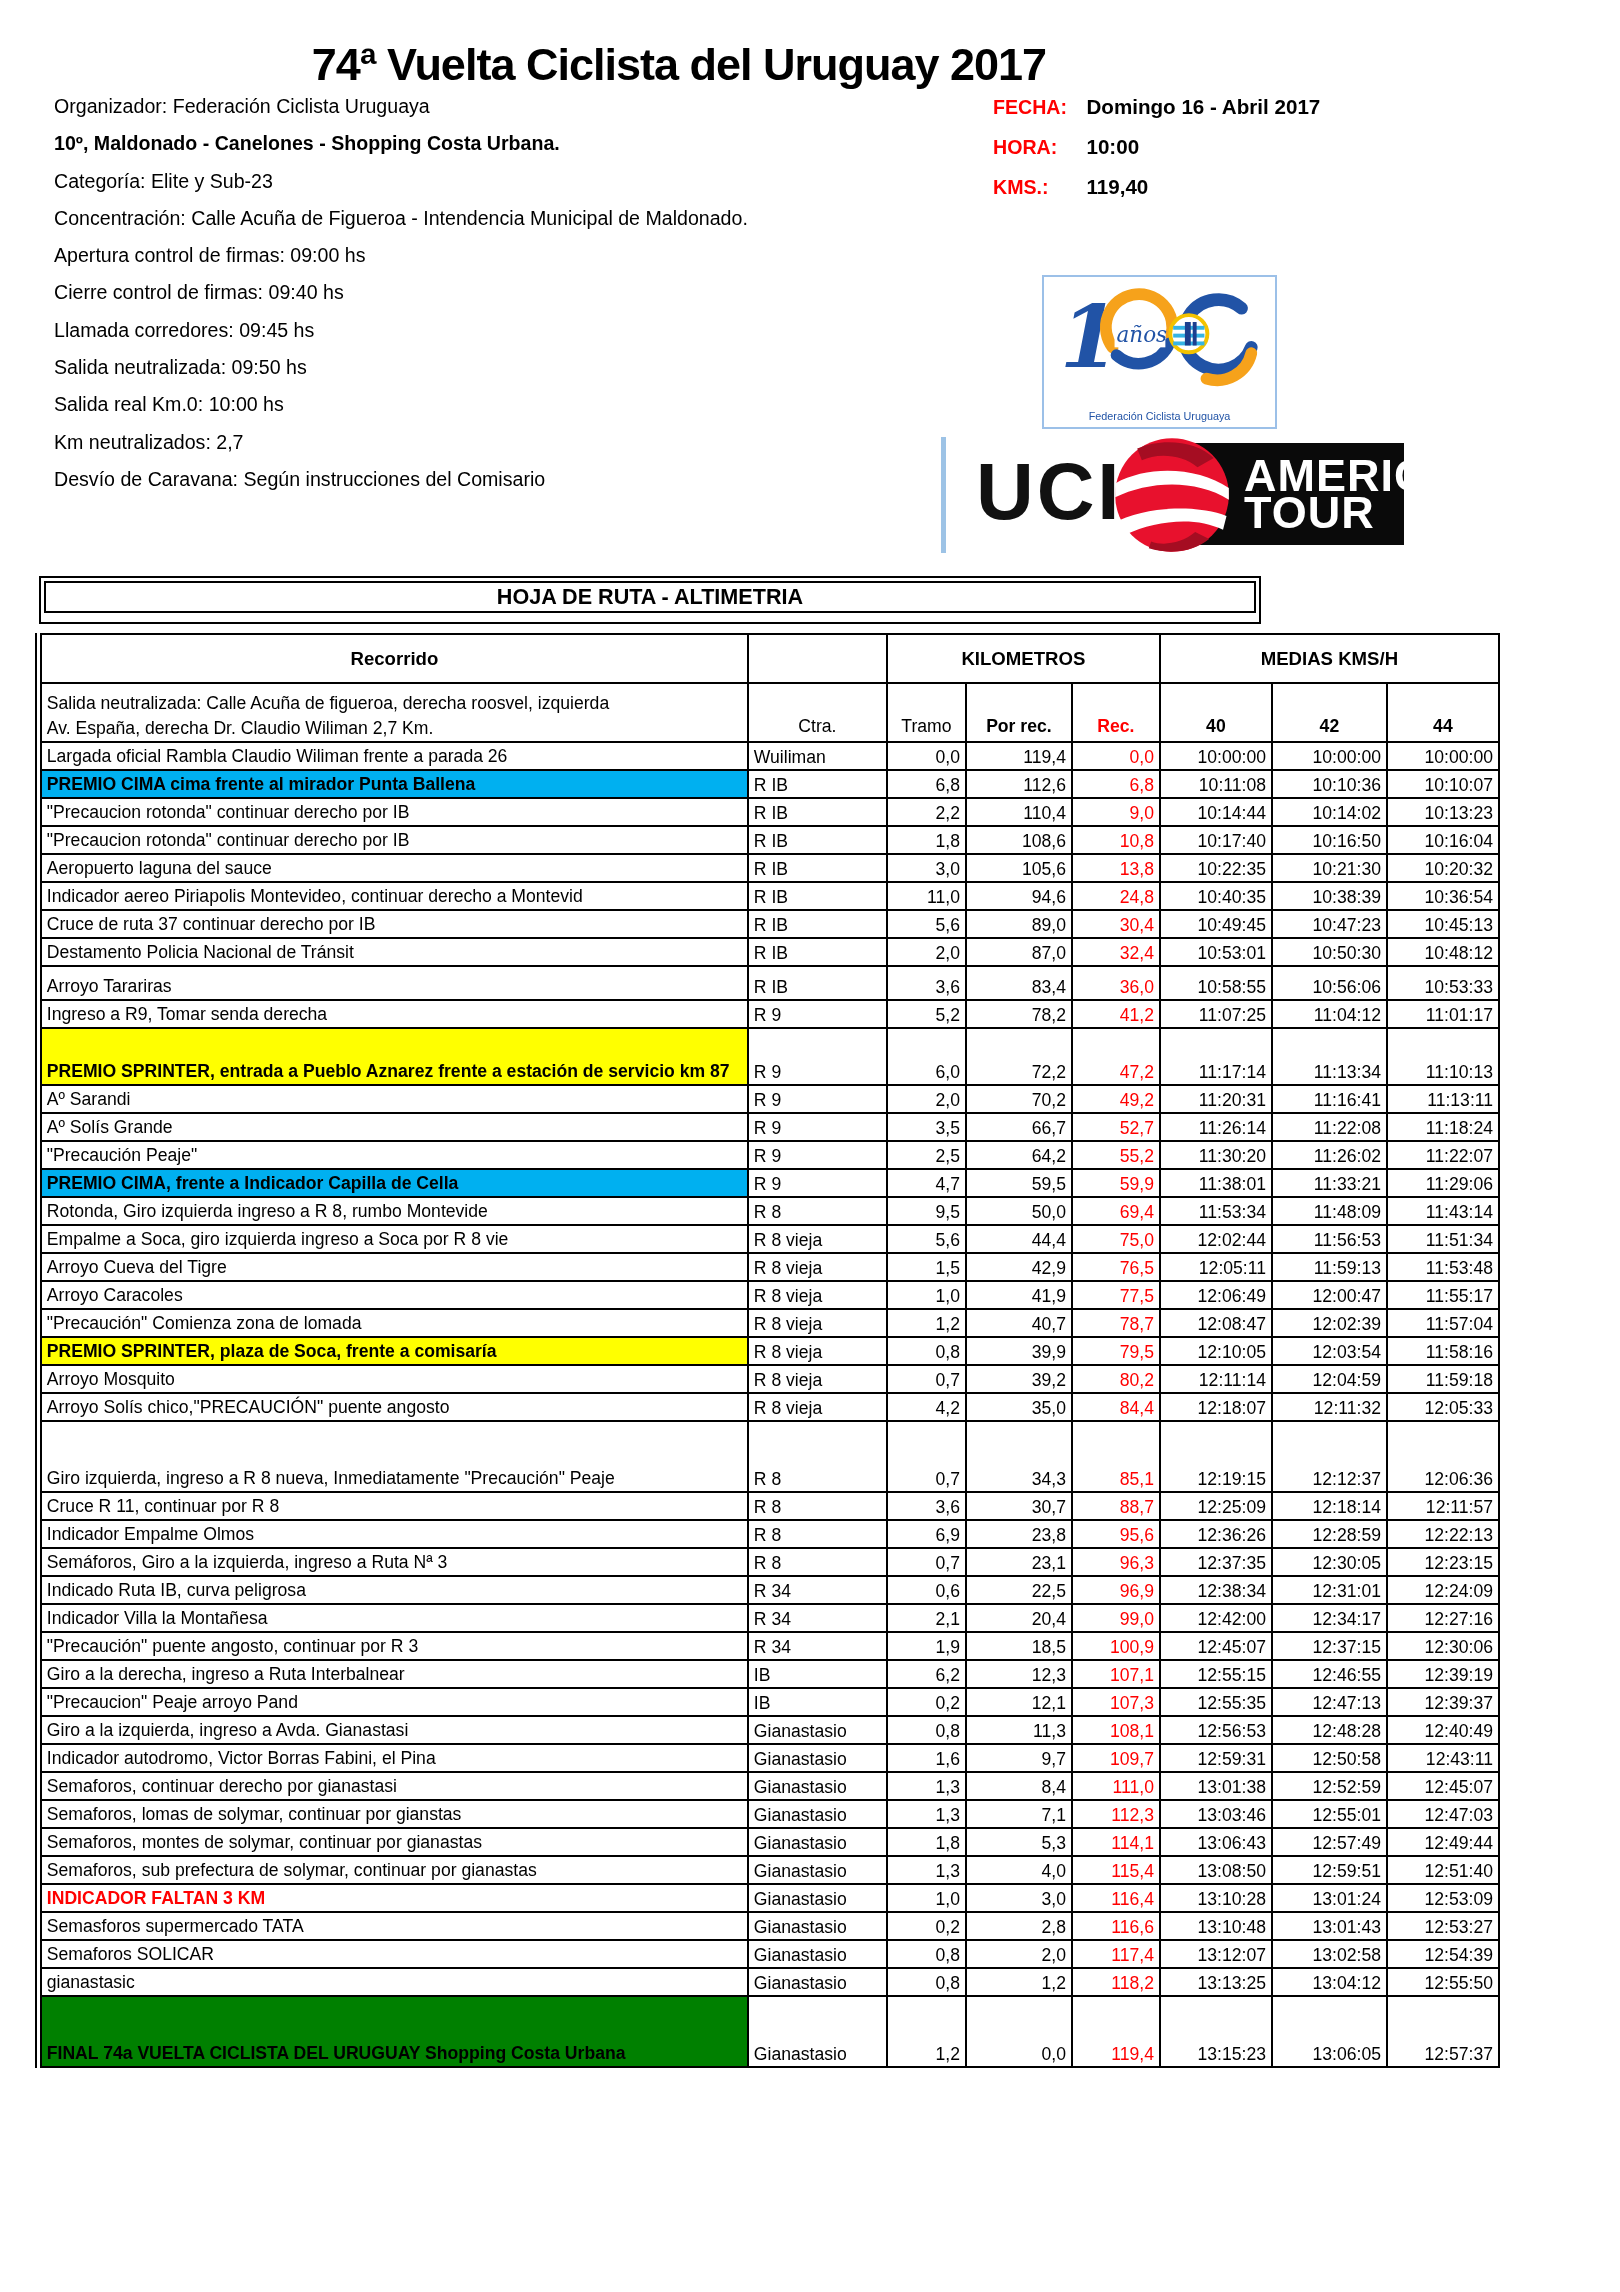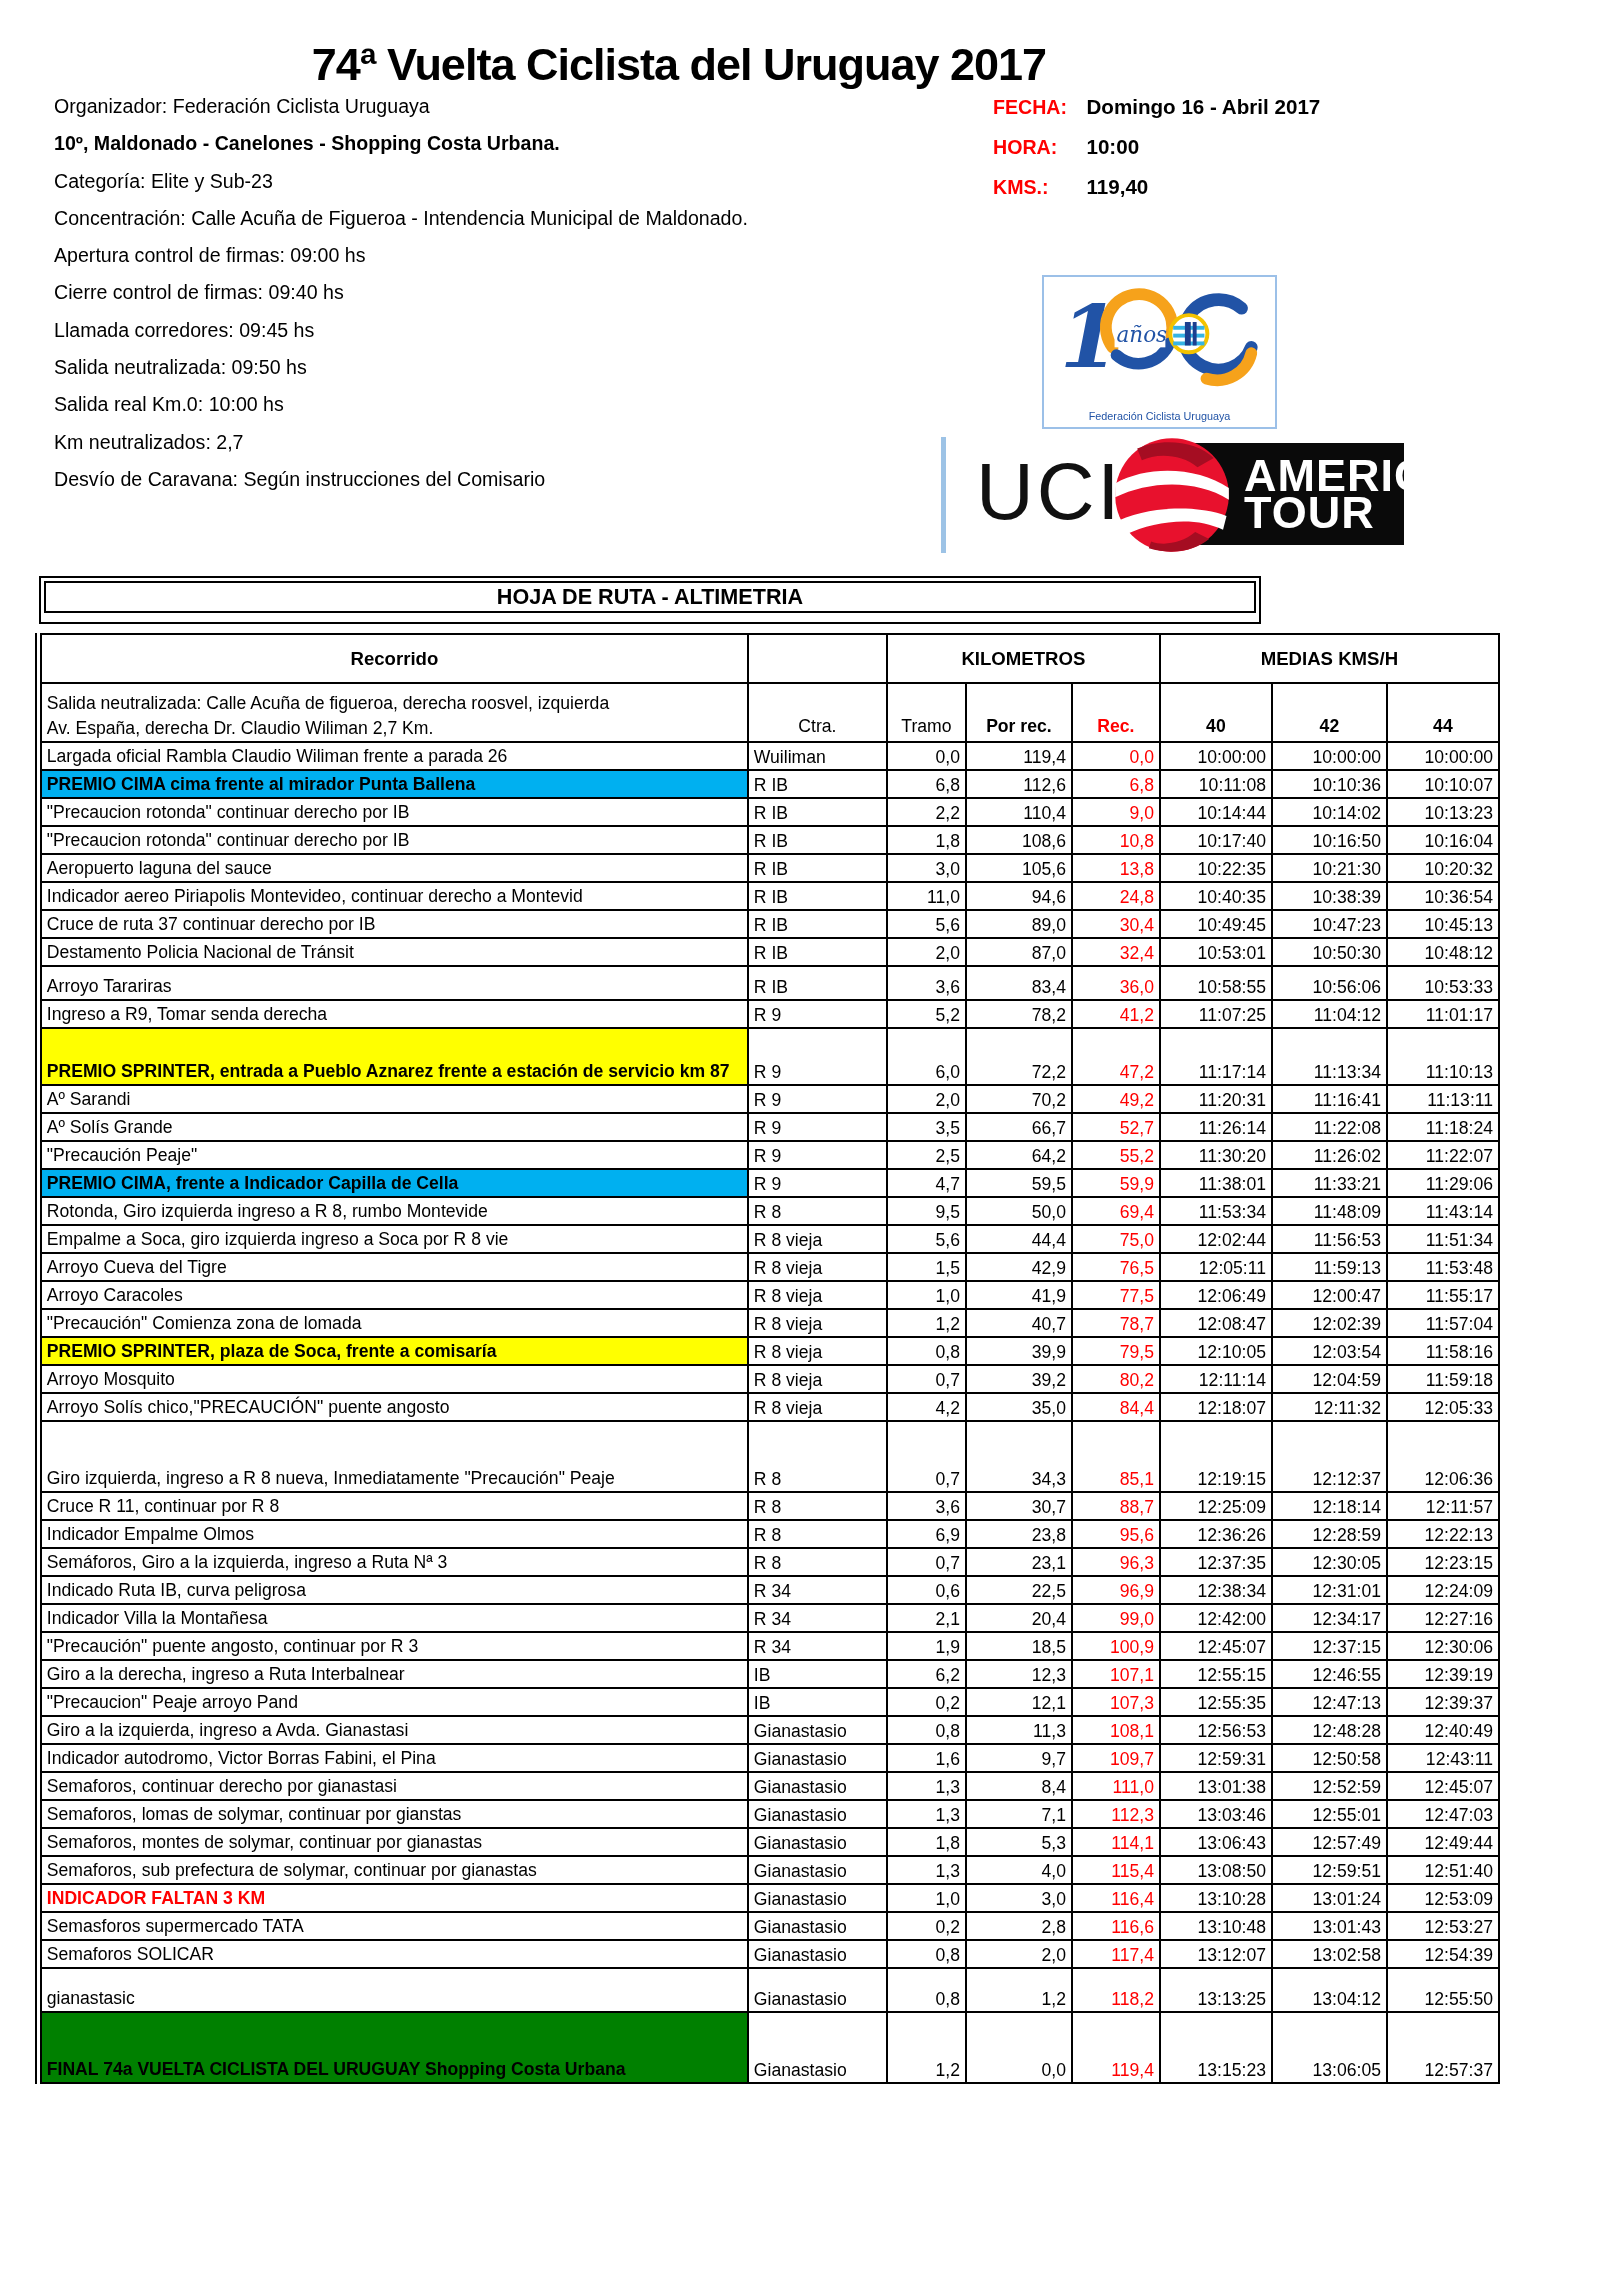--- a/index.html
+++ b/index.html
@@ -22,21 +22,21 @@
   .ir-value { font-weight:bold; font-size:20.6px; }
 
   
   .fcu-logo { position:absolute; left:1042px; top:275px; width:235px; height:154px;
     border:2px solid #9cc0e8; background:#fff; }
   .fcu-caption { position:absolute; bottom:4.9px; left:0; width:100%; text-align:center;
     font-size:10.8px; color:#2153a6; }
   
   .uci-logo { position:absolute; left:941px; top:437px; width:466px; height:116px; }
   .uci-bar { position:absolute; left:0; top:0; width:4.9px; height:116px; background:#9dc3e6; }
-  .uci-word { position:absolute; left:35px; top:5.9px; font-size:80px; font-weight:normal;
+  .uci-word { position:absolute; left:35px; top:5.9px; font-size:80px; font-weight:bold;
     letter-spacing:2.9px; color:#111; line-height:98px; }
   .uci-box { position:absolute; left:223px; top:5.9px; width:240px; height:102px; background:#0a0a0a;
     color:#fff; font-weight:bold; font-size:45px; line-height:37px; letter-spacing:1px;
     display:flex; flex-direction:column; justify-content:center; padding-left:80px; }
   .uci-swirl { position:absolute; left:173px; top:0px; width:116px; height:116px; }
 
   .banner { position:absolute; left:39px; top:576px; width:1222px; height:48px;
     border:2.9px solid #000; background:#fff; }
   .banner-inner { margin:2.9px; border:2px solid #000; height:32px; display:flex;
     align-items:center; justify-content:center; font-weight:bold; font-size:21.6px; }
@@ -571,21 +571,21 @@
         <tr style="height: 28px;">
     <td class="c-rec">Semaforos SOLICAR</td>
     <td class="c-ctra">Gianastasio</td>
     <td class="c-num">0,8</td>
     <td class="c-num">2,0</td>
     <td class="c-num red">117,4</td>
     <td class="c-time">13:12:07</td>
     <td class="c-time">13:02:58</td>
     <td class="c-time">12:54:39</td>
   </tr>
-        <tr style="height: 44px;">
+        <tr style="height: 28px;">
     <td class="c-rec">gianastasic</td>
     <td class="c-ctra">Gianastasio</td>
     <td class="c-num">0,8</td>
     <td class="c-num">1,2</td>
     <td class="c-num red">118,2</td>
     <td class="c-time">13:13:25</td>
     <td class="c-time">13:04:12</td>
     <td class="c-time">12:55:50</td>
   </tr>
         <tr class="wrap" style="height: 71px;">

